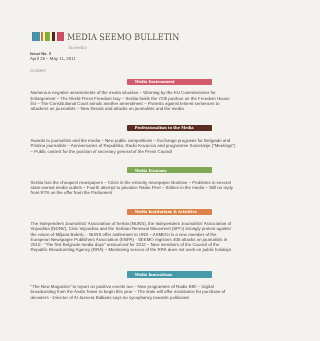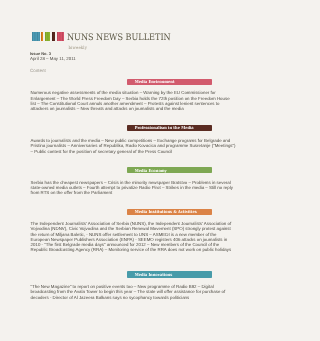--- a/index.html
+++ b/index.html
@@ -31,21 +31,21 @@
 
 <div class="page">
   <div class="masthead">
     <div class="logo">
         <div class="bar" style="background: rgb(75, 154, 180); width: 7.8px; margin-right: 0.9px;"></div>
         <div class="bar" style="background: rgb(227, 130, 29); width: 2.4px; margin-right: 1.5px;"></div>
         <div class="bar" style="background: rgb(140, 181, 46); width: 5.2px; margin-right: 1.8px;"></div>
         <div class="bar" style="background: rgb(87, 39, 29); width: 3.6px; margin-right: 1.4px;"></div>
         <div class="bar" style="background: rgb(215, 80, 103); width: 7.7px; margin-right: 0px;"></div>
       </div>
-    <div class="title">NUNS NEWS BULLETIN</div>
+    <div class="title">MEDIA SEEMO BULLETIN</div>
   </div>
   <div class="biweekly">biweekly</div>
   <div class="issue">Issue No. 3</div>
   <div class="dates">April 28 – May 11, 2011</div>
   <div class="content-label">Content</div>
   <div id="sections">
       <div class="banner" style="background: rgb(210, 91, 109); top: 78.7px;">Media Environment</div>
       <div class="body" style="top: 90.3px;">Numerous negative assessments of the media situation – Warning by the EU Commissioner for Enlargement – The World Press Freedom Day – Serbia holds the 72th position on the Freedom House list – The Constitutional Court annuls another amendment – Protests against lenient sentences to attackers on journalists – New threats and attacks on journalists and the media</div>
       <div class="banner" style="background: rgb(91, 44, 34); top: 124.6px;">Professionalism in the Media</div>
       <div class="body" style="top: 138.2px;">Awards to journalists and the media – New public competitions – Exchange programs for Belgrade and Pristina journalists – Anniversaries of Republika, Radio Kovacica and programme Susretanje ("Meetings") – Public contest for the position of secretary general of the Press Council</div>

